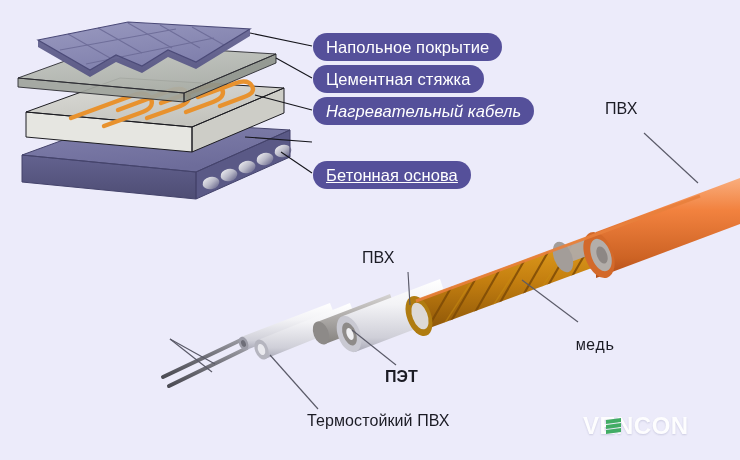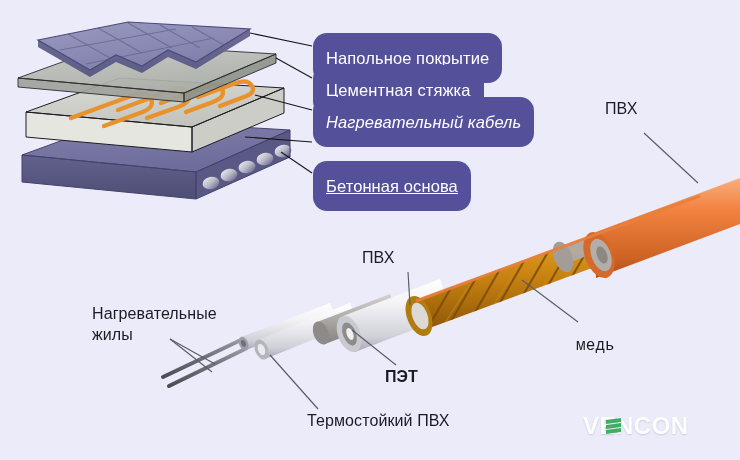--- a/index.html
+++ b/index.html
@@ -14,21 +14,21 @@
 
   
   .pill{
     position:absolute;
     background:#55509a;
     color:#ffffff;
     border-radius:14px;
     font-size:16.5px;
     line-height:26px;
     height:26px;
-    padding:12px 13px;
+    padding:1px 13px;
     white-space:nowrap;
     letter-spacing:.1px;
   }
 
   
   .anno{
     position:absolute;
     color:#1b1b24;
     font-size:16px;
     line-height:21px;
@@ -302,21 +302,20 @@
   <div class="pill" style="left:313px;top:161px;text-decoration:underline;">Бетонная основа</div>
 
   <div class="anno" style="left:605px;top:98px;">ПВХ</div>
 
   <div class="anno" style="left:362px;top:247px;">ПВХ</div>
 
   <div class="anno" style="left:576px;top:336px;font-family:Liberation Mono, monospace;">медь</div>
 
   <div class="anno" style="left:385px;top:366px;font-weight:bold;">ПЭТ</div>
 
-  <div class="anno two" style="left:92px;top:303px;">Нагревательные жилы</div>
 
   <div class="anno" style="left:307px;top:410px;">Термостойкий ПВХ</div>
 
   <div id="watermark">
     <span class="wm-text">VENCON</span>
     <svg class="wm-mark" viewBox="0 0 17 19">
       <path d="M1,3 L16,1 L16,5 L1,7 Z" fill="#36a85a"></path>
       <path d="M1,8 L16,6 L16,10 L1,12 Z" fill="#36a85a"></path>
       <path d="M1,13 L16,11 L16,15 L1,17 Z" fill="#36a85a"></path>
     </svg>

